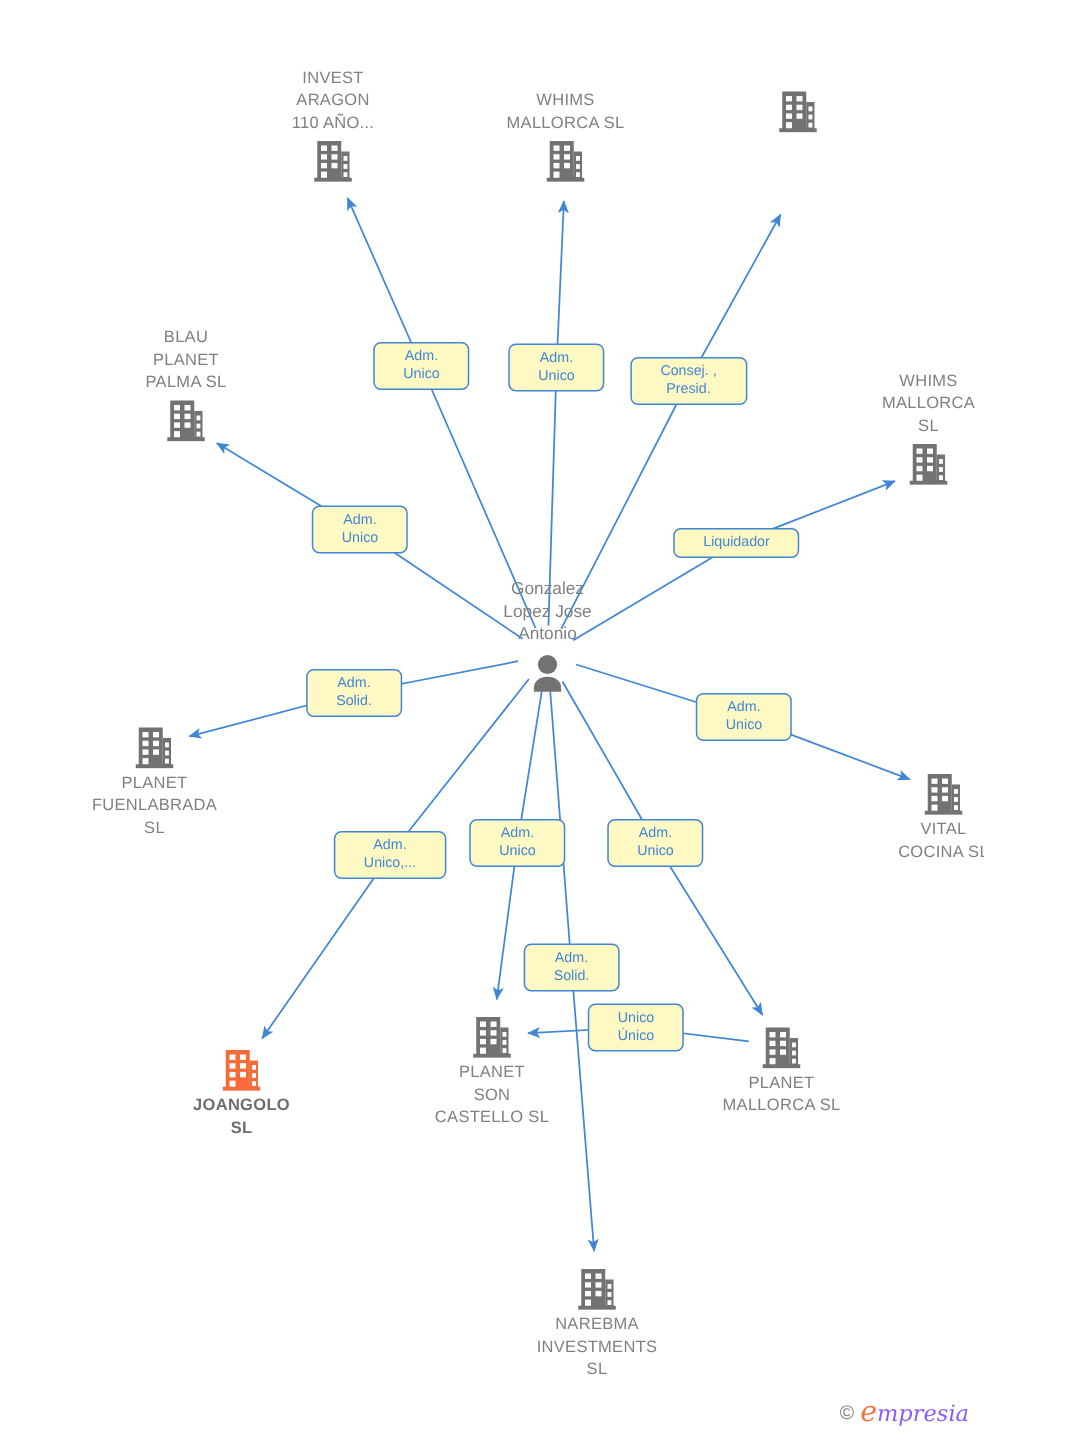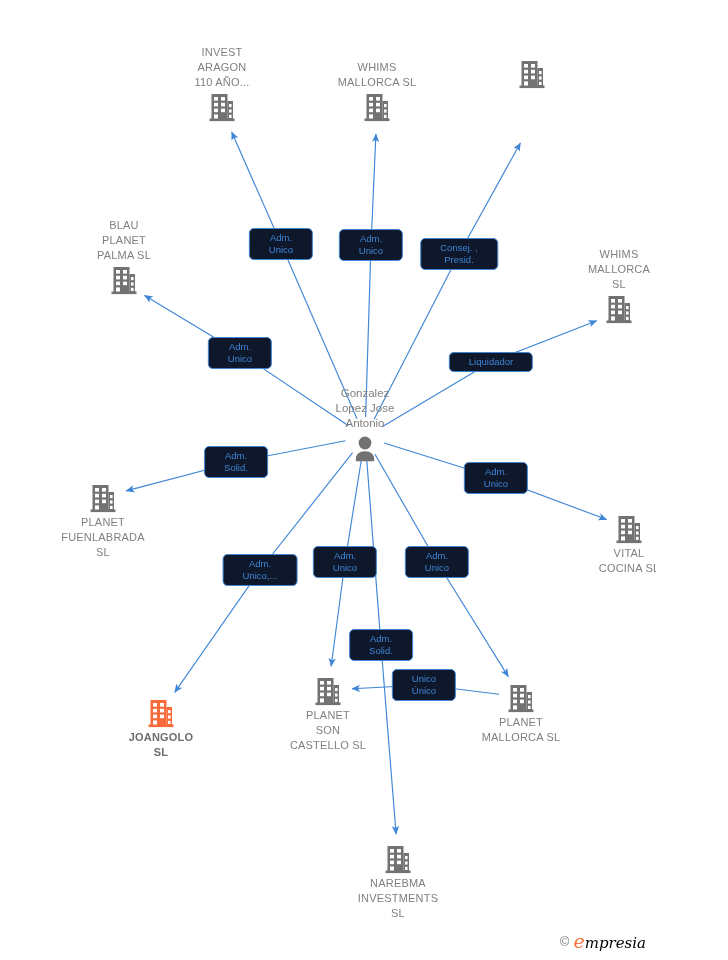--- a/index.html
+++ b/index.html
@@ -53,21 +53,21 @@
   }
   .person .cap{
     font-size:11.5px;color:#808080;line-height:15px;white-space:pre-line;
   }
   .person .glyph{display:block;margin:2px auto 0;width:32px;height:32px;}
 
   
   .elabel{
     position:absolute;
     transform:translate(-50%,-50%);
-    background:#0f172a;
+    background:#fef9c3;
     border:1px solid #3f86d6;
     border-radius:5px;
     color:#3f86d6;
     font-size:9.5px;
     line-height:12px;
     text-align:center;
     padding:3px 19px;
     white-space:pre-line;
     box-sizing:border-box;
   }
@@ -80,21 +80,21 @@
     font-size:15px;
     color:#2e5f96;
     font-family:"DejaVu Serif","Liberation Serif",serif;
     font-style:italic;
   }
   #watermark .c{
     font-size:13px;color:#7b7b7b;font-style:normal;
     font-family:"Liberation Sans",sans-serif;
   }
   #watermark .e{color:#f4743b;font-size:19px;font-style:italic;}
-  #watermark .rest{color:#000000;}
+  #watermark .rest{color:#8b5cf6;}
 </style>
 </head>
 <body>
 
 <div id="stage">
 
   <svg id="wires" viewBox="0 0 728 960" xmlns="http://www.w3.org/2000/svg">
     <defs>
       <marker id="arrow" markerWidth="9" markerHeight="9" refX="7" refY="3.2" orient="auto" markerUnits="strokeWidth">
         <path d="M0,0 L7.5,3.2 L0,6.4 L1.8,3.2 z" fill="#3f86d6"></path>

